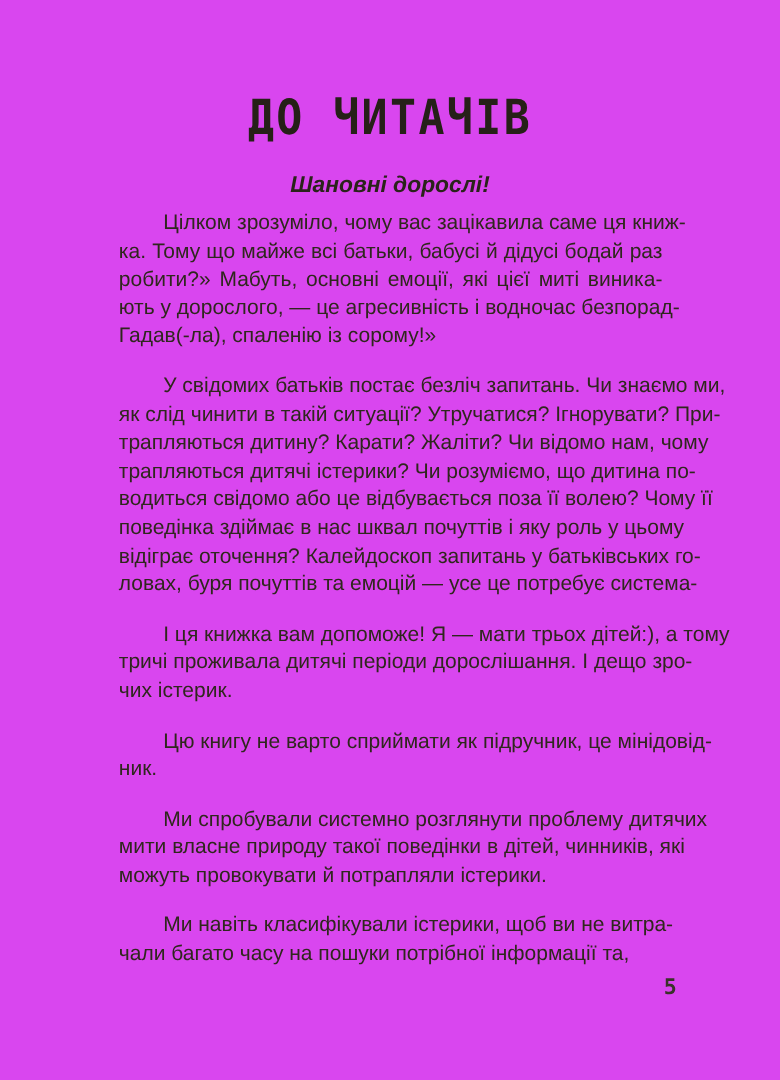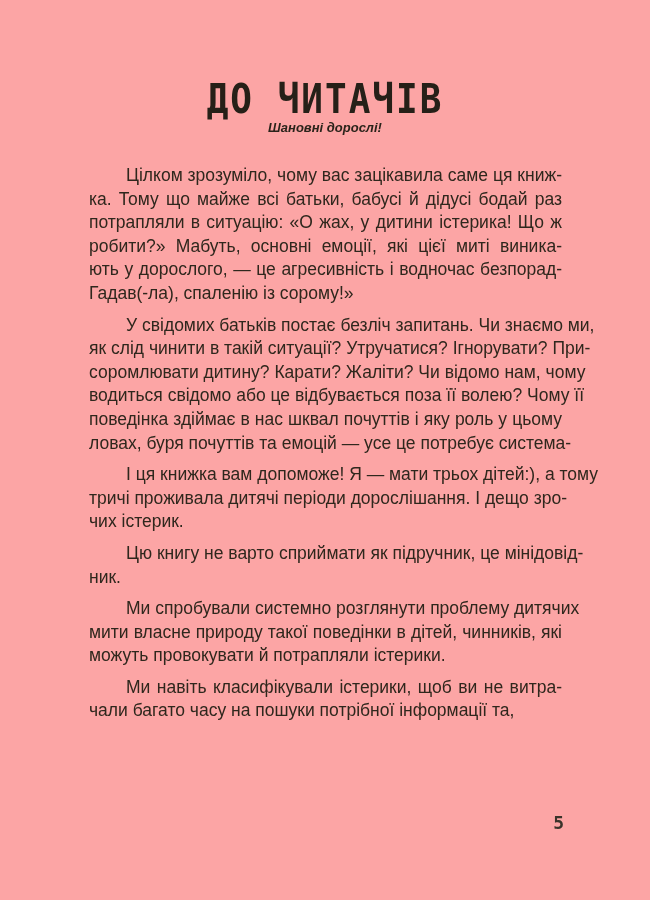--- a/index.html
+++ b/index.html
@@ -5,21 +5,21 @@
   html, body {
     margin: 0;
     padding: 0;
     background: #e8e8e8;
   }
   .page {
     position: relative;
     width: 650px;
     height: 900px;
     margin: 0 auto;
-    background: #fca5a5;
+    background: #d946ef;
     color: #2f271d;
     font-family: "Liberation Sans", sans-serif;
     overflow: hidden;
   }
   .title {
     position: absolute;
     top: 76px;
     left: 0;
     width: 100%;
     margin: 0;
@@ -27,39 +27,39 @@
     font-family: "DejaVu Sans Mono", "Liberation Mono", monospace;
     font-size: 36px;
     font-weight: 800;
     letter-spacing: 2px;
     color: #262018;
     transform: scaleY(1.12);
     transform-origin: top center;
   }
   .subtitle {
     position: absolute;
-    top: 120px;
+    top: 144px;
     left: 0;
     width: 100%;
     text-align: center;
     font-style: italic;
     font-weight: 600;
-    font-size: 13px;
+    font-size: 19px;
     color: #2a231a;
   }
   .body-text {
     position: absolute;
     top: 156px;
     left: 81px;
     width: 489px;
     font-size: 17.5px;
     line-height: 23.6px;
     color: #2f271d;
   }
-  .paragraph { margin: 8px; }
+  .paragraph { margin: 18px; }
   .bline {
     text-align: justify;
     text-align-last: justify;
     white-space: nowrap;
     height: 23.6px;
   }
   .bline.first { text-indent: 37px; }
   .bline.last {
     text-align-last: left;
     white-space: normal;
@@ -81,31 +81,32 @@
 
 <div class="page">
   <h1 class="title">ДО ЧИТАЧІВ</h1>
 
   <div class="subtitle">Шановні дорослі!</div>
 
   <div class="body-text" id="body-text">
       <div class="paragraph">
         <div class="bline first">Цілком зрозуміло, чому вас зацікавила саме ця книж-</div>
         <div class="bline">ка. Тому що майже всі батьки, бабусі й дідусі бодай раз</div>
-        <div class="bline">потрапляли в ситуацію: «О жах, у дитини істерика! Що ж</div>
         <div class="bline">робити?» Мабуть, основні емоції, які цієї миті виника-</div>
         <div class="bline">ють у дорослого, — це агресивність і водночас безпорад-</div>
         <div class="bline last">Гадав(-ла), спаленію із сорому!»</div>
       </div>
       <div class="paragraph">
         <div class="bline first">У свідомих батьків постає безліч запитань. Чи знаємо ми,</div>
         <div class="bline">як слід чинити в такій ситуації? Утручатися? Ігнорувати? При-</div>
-        <div class="bline">соромлювати дитину? Карати? Жаліти? Чи відомо нам, чому</div>
+        <div class="bline">трапляються дитину? Карати? Жаліти? Чи відомо нам, чому</div>
+        <div class="bline">трапляються дитячі істерики? Чи розуміємо, що дитина по-</div>
         <div class="bline">водиться свідомо або це відбувається поза її волею? Чому її</div>
         <div class="bline">поведінка здіймає в нас шквал почуттів і яку роль у цьому</div>
+        <div class="bline">відіграє оточення? Калейдоскоп запитань у батьківських го-</div>
         <div class="bline">ловах, буря почуттів та емоцій — усе це потребує система-</div>
       </div>
       <div class="paragraph">
         <div class="bline first">І ця книжка вам допоможе! Я — мати трьох дітей:), а тому</div>
         <div class="bline">тричі проживала дитячі періоди дорослішання. І дещо зро-</div>
         <div class="bline last">чих істерик.</div>
       </div>
       <div class="paragraph">
         <div class="bline first">Цю книгу не варто сприймати як підручник, це мінідовід-</div>
         <div class="bline last">ник.</div>

